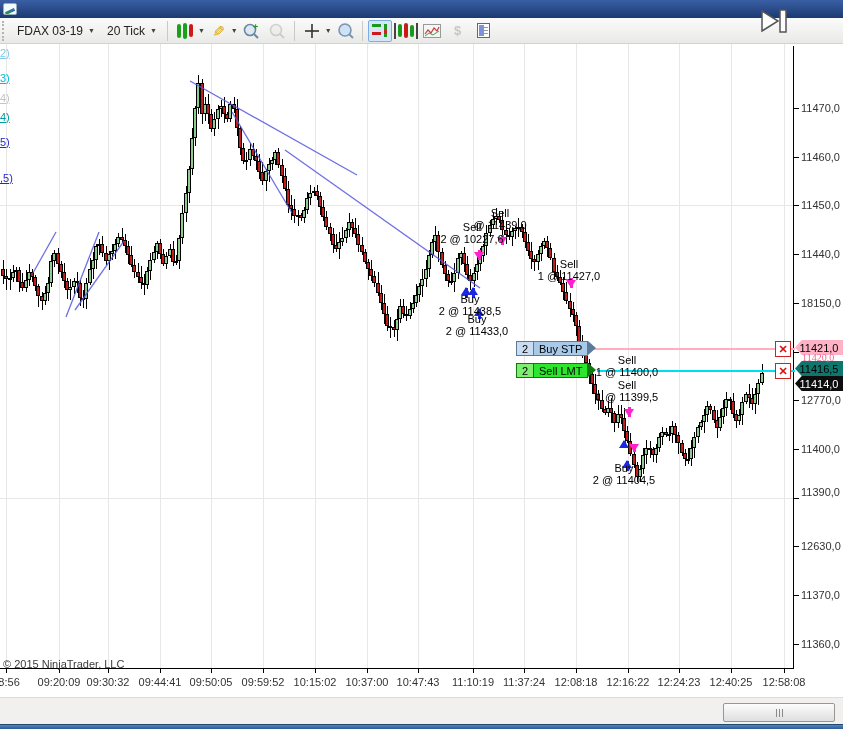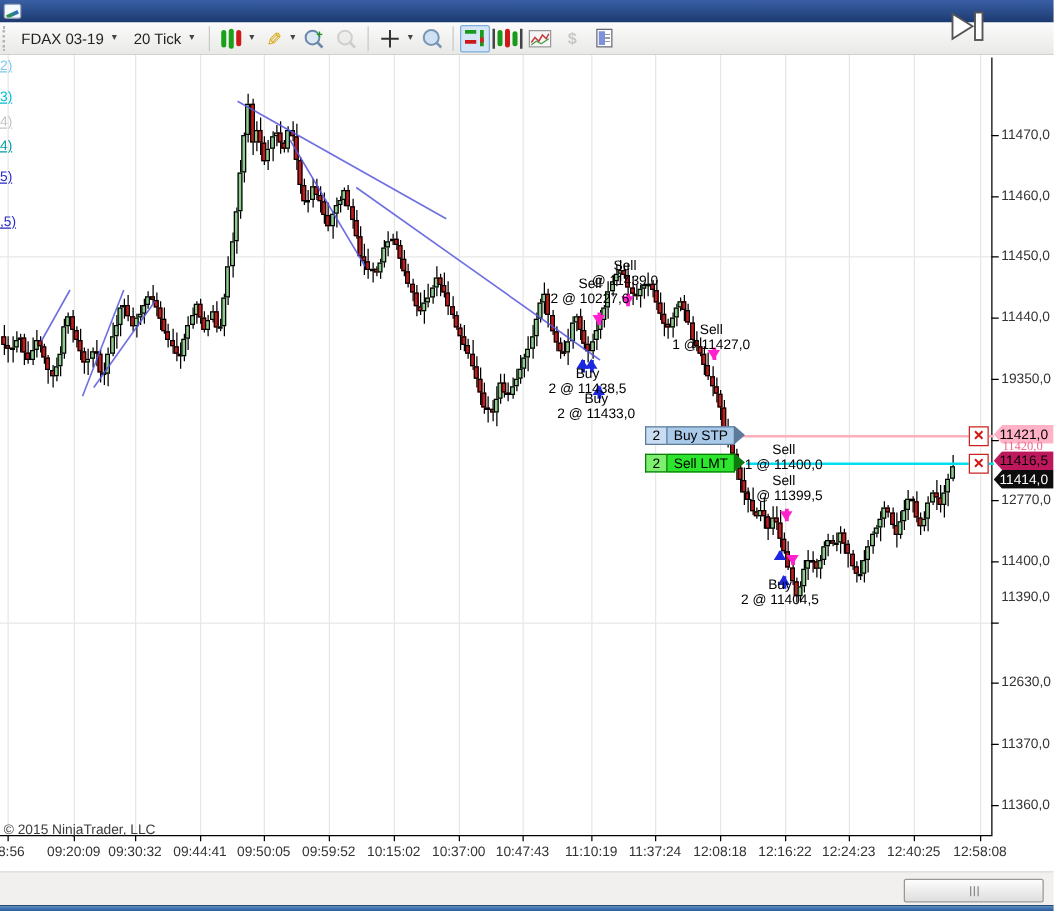--- a/index.html
+++ b/index.html
@@ -197,28 +197,28 @@
     <div class="axis-h"></div>
     <div class="ptick" style="top: 64px;"></div>
     <div class="plabel" style="top: 58px;">11470,0</div>
     <div class="ptick" style="top: 112.7px;"></div>
     <div class="plabel" style="top: 106.7px;">11460,0</div>
     <div class="ptick" style="top: 161.4px;"></div>
     <div class="plabel" style="top: 155.4px;">11450,0</div>
     <div class="ptick" style="top: 210.1px;"></div>
     <div class="plabel" style="top: 204.1px;">11440,0</div>
     <div class="ptick" style="top: 258.8px;"></div>
-    <div class="plabel" style="top: 252.8px;">19350,0</div>
+    <div class="plabel" style="top: 252.8px;">18150,0</div>
     <div class="ptick" style="top: 307.5px;"></div>
     <div class="ptick" style="top: 356.2px;"></div>
     <div class="plabel" style="top: 350.2px;">12770,0</div>
     <div class="ptick" style="top: 404.9px;"></div>
     <div class="plabel" style="top: 398.9px;">11400,0</div>
     <div class="ptick" style="top: 453.6px;"></div>
-    <div class="plabel" style="top: 428px;">11390,0</div>
+    <div class="plabel" style="top: 442px;">11390,0</div>
     <div class="ptick" style="top: 502.3px;"></div>
     <div class="plabel" style="top: 496.3px;">12630,0</div>
     <div class="ptick" style="top: 551px;"></div>
     <div class="plabel" style="top: 545px;">11370,0</div>
     <div class="ptick" style="top: 599.7px;"></div>
     <div class="plabel" style="top: 593.7px;">11360,0</div>
     <div class="ttick" style="left: 6px;"></div>
     <div class="tlabel" style="left: 6px;">08:56</div>
     <div class="ttick" style="left: 59px;"></div>
     <div class="tlabel" style="left: 59px;">09:20:09</div>
@@ -742,21 +742,21 @@
     </div>
     <div class="xbtn" style="left: 775px; top: 297px;">✕</div>
     <div class="pmarker" style="top: 296px; background: rgb(255, 178, 198); color: rgb(0, 0, 0);">11421,0</div>
     <div class="oline" style="left: 597px; top: 326px; width: 198px; background: rgb(0, 223, 242);"></div>
     <div class="otag" style="left: 516px; top: 319px;">
       <span class="qty" style="background:#7dee6e;border:1px solid #0c7a0c;border-right:none">2</span>
       <span class="lbl" style="background:#2be62c;border:1px solid #0c7a0c">Sell LMT</span>
       <span class="pt" style="border-left:8px solid #0c7a0c"></span>
     </div>
     <div class="xbtn" style="left: 775px; top: 319px;">✕</div>
-    <div class="pmarker" style="top: 317px; background: #be185d; color: rgb(0, 0, 0);">11416,5</div>
+    <div class="pmarker" style="top: 317px; background: #0f766e; color: rgb(0, 0, 0);">11416,5</div>
     <div class="ghostprice" style="top: 308px;">11420,0</div>
     <div class="pmarker" style="top: 332px; background: rgb(13, 13, 13); color: rgb(255, 255, 255); z-index: 5;">11414,0</div>
     <div class="arrow" style="left: 474px; top: 206px;"><span class="stem" style="height:10px;background:#ff22cc;display:block"></span><span class="tri" style="border-top:8px solid #ff22cc"></span></div>
     <div class="arrow" style="left: 497px; top: 191px;"><span class="stem" style="height:10px;background:#ff22cc;display:block"></span><span class="tri" style="border-top:8px solid #ff22cc"></span></div>
     <div class="arrow" style="left: 566px; top: 234px;"><span class="stem" style="height:10px;background:#ff22cc;display:block"></span><span class="tri" style="border-top:8px solid #ff22cc"></span></div>
     <div class="arrow" style="left: 624px; top: 363px;"><span class="stem" style="height:10px;background:#ff22cc;display:block"></span><span class="tri" style="border-top:8px solid #ff22cc"></span></div>
     <div class="arrow" style="left: 629px; top: 400px;"><span class="stem" style="height:8px;background:#ff22cc;display:block"></span><span class="tri" style="border-top:8px solid #ff22cc"></span></div>
     <div class="arrow" style="left: 461px; top: 226px;"><span class="tri" style="border-bottom:8px solid #1c28e0"></span><span class="stem" style="height:10px;background:#1c28e0;display:block"></span></div>
     <div class="arrow" style="left: 468px; top: 226px;"><span class="tri" style="border-bottom:8px solid #1c28e0"></span><span class="stem" style="height:10px;background:#1c28e0;display:block"></span></div>
     <div class="arrow" style="left: 474px; top: 247px;"><span class="tri" style="border-bottom:8px solid #1c28e0"></span><span class="stem" style="height:10px;background:#1c28e0;display:block"></span></div>

